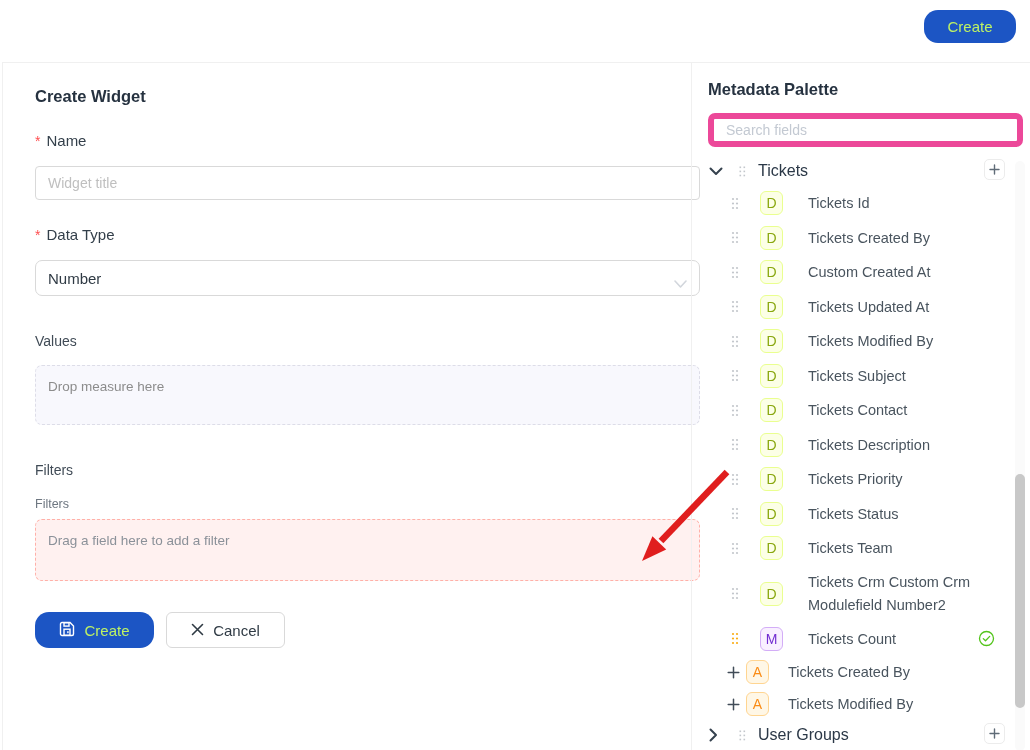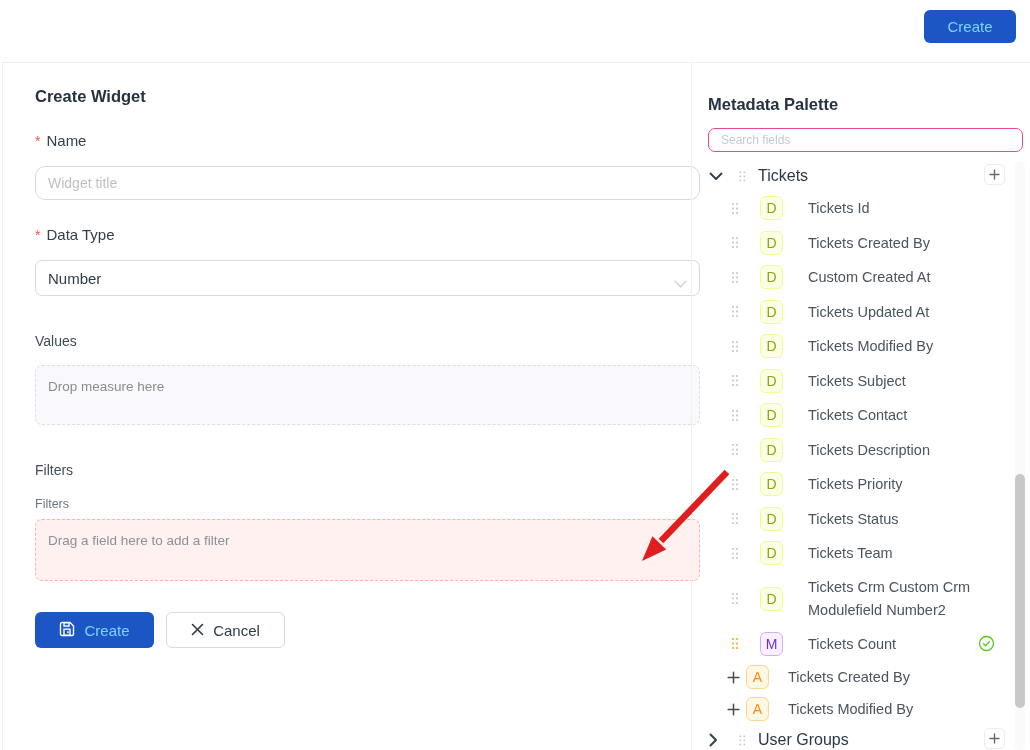--- a/index.html
+++ b/index.html
@@ -3,33 +3,33 @@
 <meta charset="utf-8">
 <style>
   * { margin:0; padding:0; box-sizing:border-box; }
   html,body { width:1030px; height:750px; background:#fff; overflow:hidden;
               font-family:"Liberation Sans", sans-serif; }
   .app { position:relative; width:1030px; height:750px; }
 
   
   .topbar { position:absolute; left:0; top:0; width:1030px; height:62px; background:#fff; }
   .btn { border:none; cursor:pointer; font-family:"Liberation Sans", sans-serif; }
-  .btn-primary { background:#1c55c4; color:#7dd3fc; border-radius:6px; }
+  .btn-primary { background:#1c55c4; color:#bef264; border-radius:14px; }
   .topbar-create { position:absolute; top:10px; right:14px; width:92px; height:33px; font-size:15px; }
 
   
   .content { position:absolute; left:2px; top:62px; width:1028px; height:688px;
              border-top:1px solid #f0f0f0; border-left:1px solid #f0f0f0; background:#fff; }
 
   
   .form-panel { position:absolute; left:17px; top:0; width:688px; height:688px; padding:15px; }
   .panel-title { font-size:16.5px; font-weight:bold; color:#263240; margin-top:9px; }
   .field-label { font-size:15px; color:#333f4a; margin-top:26px; }
   .req { color:#ff4d4f; margin-right:6px; font-size:14px; }
-  .text-input { width:665px; height:34px; margin-top:17px; border:1px solid #d9d9d9; border-radius:10px;
+  .text-input { width:665px; height:34px; margin-top:17px; border:1px solid #d9d9d9; border-radius:4px;
                 padding:0 12px; font-size:14px; color:#8b5cf6; outline:none; font-family:"Liberation Sans", sans-serif; }
   .text-input::placeholder { color:#bfbfbf; }
   .select { position:relative; width:665px; height:36px; margin-top:17px; border:1px solid #d9d9d9;
             border-radius:7px; display:flex; align-items:center; padding:0 12px; font-size:15px; color:#2f3a44;
             cursor:pointer; background:#fff; }
   .select .chev-select { position:absolute; right:12px; top:14px; }
   .section-label { font-size:14px; color:#404b56; margin-top:37px; }
   .dropzone { width:665px; border-radius:7px; margin-top:16px; padding:13px 12px; font-size:13.5px; }
   .dz-values { height:60px; background:#f8f8fd; border:1px dashed #dddde8; color:#8c8c8c; }
   .sub-label { font-size:12.5px; color:#6d7680; margin-top:19px; }
@@ -37,23 +37,23 @@
   .actions { display:flex; gap:12px; margin-top:31px; }
   .action-create { width:119px; height:36px; font-size:15px; display:flex; align-items:center;
                    justify-content:center; gap:9px; }
   .action-cancel { width:119px; height:36px; font-size:15px; background:#fff; color:#2f3a44;
                    border:1px solid #d9d9d9; border-radius:6px; display:flex; align-items:center;
                    justify-content:center; gap:9px;text-align:center; }
 
   
   .palette { position:absolute; left:688px; top:0; width:340px; height:688px;
              border-left:1px solid #f0f0f0; padding:15px 0 0 16px; }
-  .palette-title { font-size:16.5px; font-weight:bold; color:#263240; margin-top:17px; }
-  .search-input { width:315px; height:24px; margin-top:14px; border:1px solid #ec4899; border-radius:7px;
-                  padding:0 12px; font-size:12px; outline:none; font-family:"Liberation Sans", sans-serif; }
+  .palette-title { font-size:16.5px; font-weight:bold; color:#263240; margin-top:2px; }
+  .search-input { width:315px; height:34px; margin-top:14px; border:6px solid #ec4899; border-radius:7px;
+                  padding:0 12px; font-size:14px; outline:none; font-family:"Liberation Sans", sans-serif; }
   .search-input::placeholder { color:#c3c9d2; }
   .tree { margin-top:9px; }
   .p-group { display:flex; align-items:center; height:30px; position:relative; cursor:pointer; }
   .p-group .chev { width:14px; display:flex; margin-left:1px; }
   .p-group .drag { margin-left:16px; }
   .g-label { font-size:16px; color:#2b3847; margin-left:12px; }
   .add-btn { position:absolute; right:26px; top:3px; width:21px; height:21px; background:#fff;
              border:1px solid #ececec; border-radius:5px; display:flex; align-items:center;
              justify-content:center; cursor:pointer; }
   .p-item { display:flex; align-items:center; height:34.5px; padding-left:23px; cursor:grab; }

